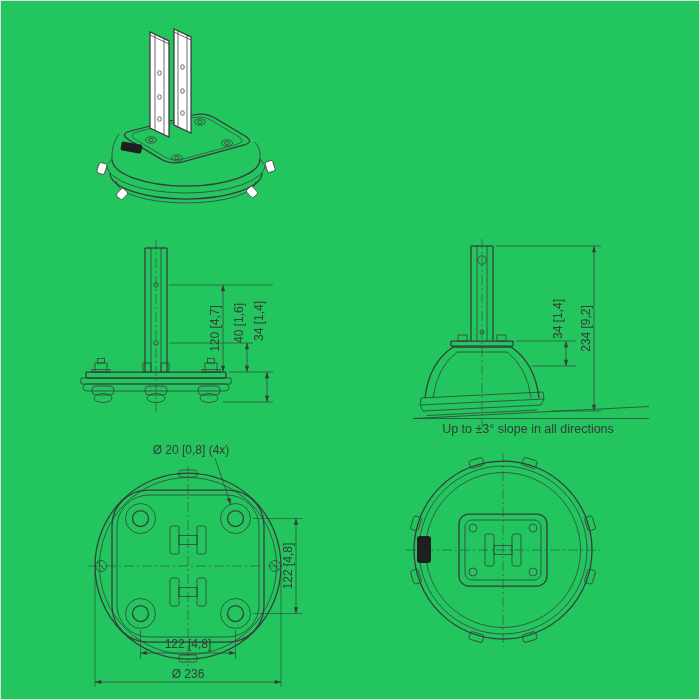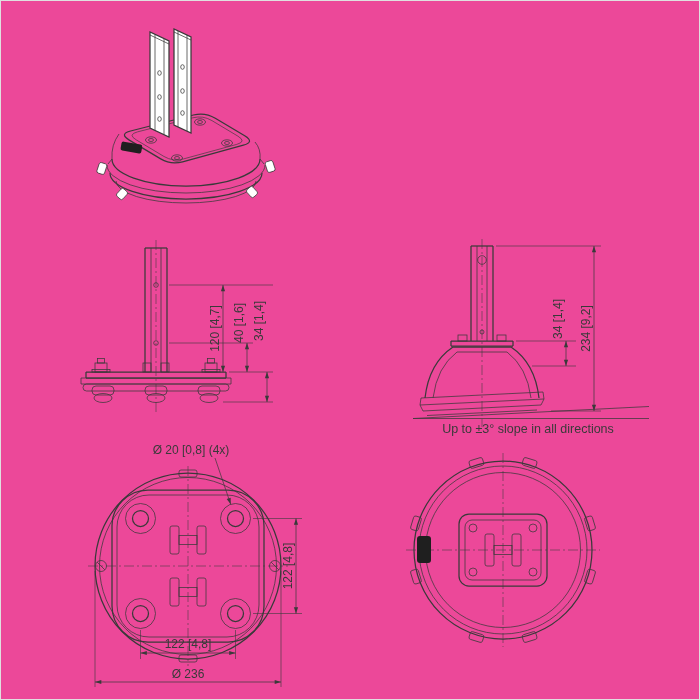--- a/index.html
+++ b/index.html
@@ -1,20 +1,20 @@
 <!DOCTYPE html>
 <html><head>
 <meta charset="utf-8">
 <style>
   html, body { margin: 0; padding: 0; background: #ffffff; }
   .canvas {
     position: relative;
     width: 700px;
     height: 700px;
-    background: #ec4899;
+    background: #22c55e;
     border: 1px solid #e0e0e0;
     box-sizing: border-box;
     font-family: "Liberation Sans", sans-serif;
     overflow: hidden;
   }
   svg { display: block; }
   .outline   { stroke: #3a3a3a; stroke-width: 1.25; fill: none; }
   .detail    { stroke: #3a3a3a; stroke-width: 0.75; fill: none; }
   .dimline   { stroke: #3a3a3a; stroke-width: 0.7;  fill: none; }
   .extline   { stroke: #3a3a3a; stroke-width: 0.6;  fill: none; }

